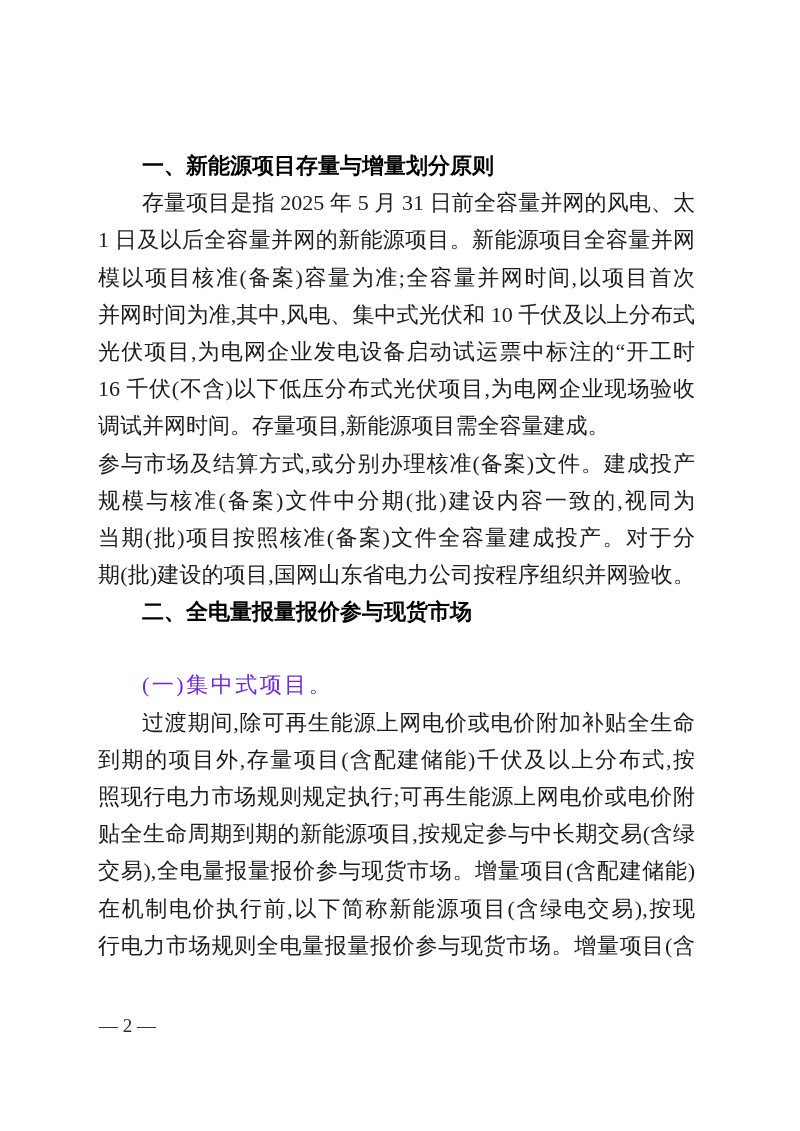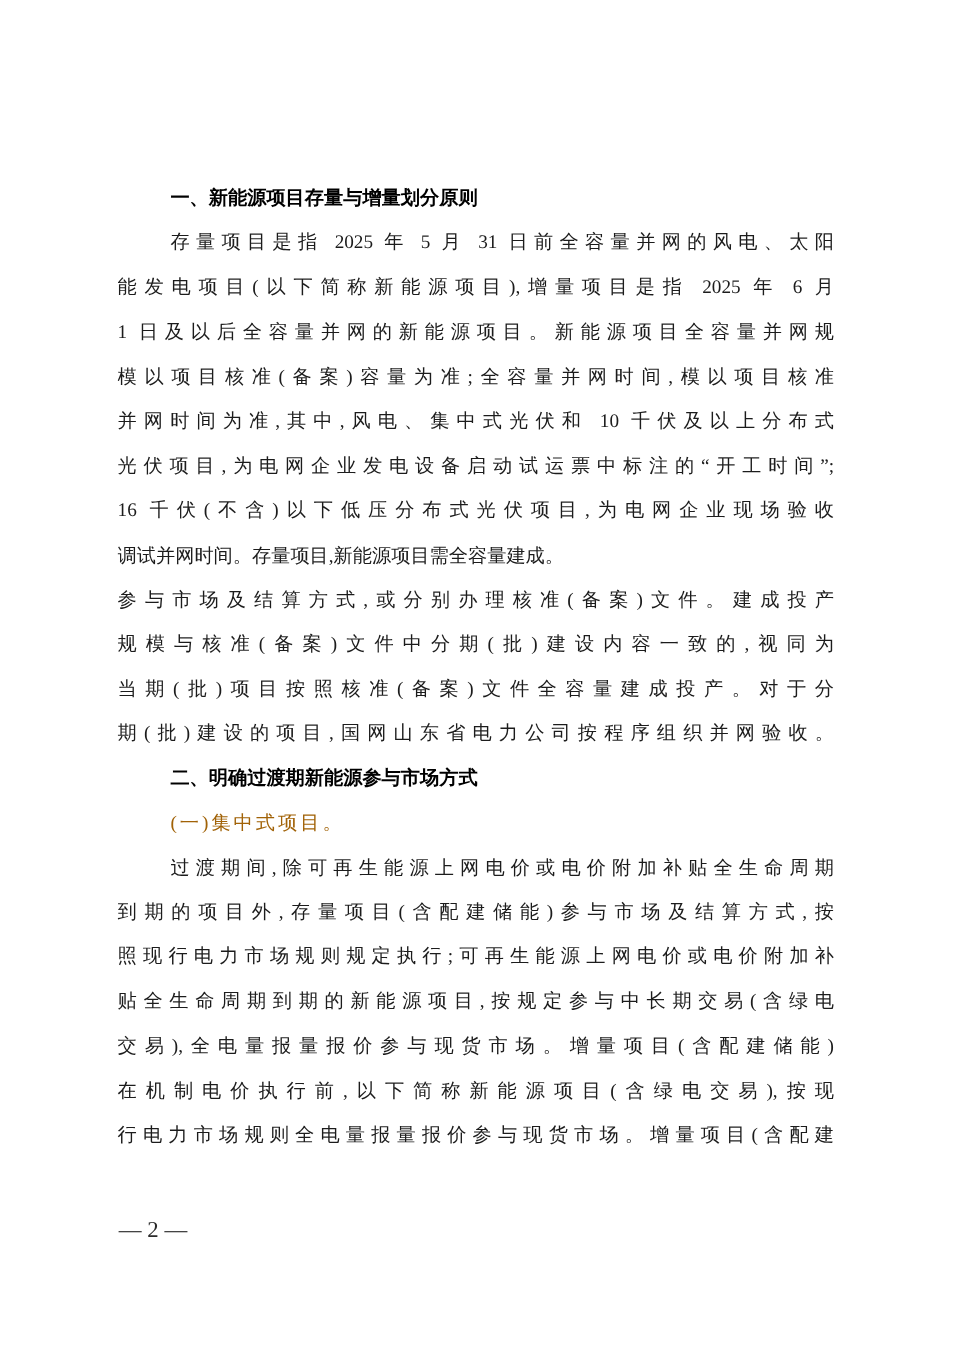--- a/index.html
+++ b/index.html
@@ -16,75 +16,75 @@
     font-family: "Liberation Serif", "DejaVu Serif", serif;
     color: #1c1c1c;
   }
   .content {
     position: absolute;
     left: 98px;
     top: 147px;
     width: 597px;
   }
   .l {
-    font-size: 16px;
+    font-size: 22px;
     line-height: 37.2px;
     height: 37.2px;
     overflow: hidden;
     text-align: left;
   }
   .just {
     text-align: justify;
     text-align-last: justify;
     text-justify: inter-character;
   }
   .ind {
     text-indent: 44px;
   }
   .h {
     font-family: "Liberation Sans", "DejaVu Sans", sans-serif;
     font-weight: 700;
     color: #000000;
   }
   .kai {
     letter-spacing: 2.5px;
-    color: #a16207;
+    color: #6d28d9;
+    margin-top: 36px;
   }
   .footer {
     position: absolute;
     left: 99px;
     top: 1014px;
     font-size: 19px;
     line-height: 24px;
     color: #2a2a2a;
     font-family: "Liberation Serif", "DejaVu Serif", serif;
   }
 </style>
 </head>
 <body>
 
 <div class="page">
   <div class="content">
     <div class="l h ind">一、新能源项目存量与增量划分原则</div>
     <div class="l ind just">存量项目是指 2025 年 5 月 31 日前全容量并网的风电、太阳</div>
-    <div class="l just">能发电项目(以下简称新能源项目),增量项目是指 2025 年 6 月</div>
     <div class="l just">1 日及以后全容量并网的新能源项目。新能源项目全容量并网规</div>
-    <div class="l just">模以项目核准(备案)容量为准;全容量并网时间,模以项目核准</div>
+    <div class="l just">模以项目核准(备案)容量为准;全容量并网时间,以项目首次</div>
     <div class="l just">并网时间为准,其中,风电、集中式光伏和 10 千伏及以上分布式</div>
     <div class="l just">光伏项目,为电网企业发电设备启动试运票中标注的“开工时间”;</div>
     <div class="l just">16 千伏(不含)以下低压分布式光伏项目,为电网企业现场验收</div>
     <div class="l">调试并网时间。存量项目,新能源项目需全容量建成。</div>
     <div class="l just">参与市场及结算方式,或分别办理核准(备案)文件。建成投产</div>
     <div class="l just">规模与核准(备案)文件中分期(批)建设内容一致的,视同为</div>
     <div class="l just">当期(批)项目按照核准(备案)文件全容量建成投产。对于分</div>
     <div class="l just">期(批)建设的项目,国网山东省电力公司按程序组织并网验收。</div>
-    <div class="l h ind">二、明确过渡期新能源参与市场方式</div>
+    <div class="l h ind">二、全电量报量报价参与现货市场</div>
     <div class="l ind kai">(一)集中式项目。</div>
     <div class="l ind just">过渡期间,除可再生能源上网电价或电价附加补贴全生命周期</div>
-    <div class="l just">到期的项目外,存量项目(含配建储能)参与市场及结算方式,按</div>
+    <div class="l just">到期的项目外,存量项目(含配建储能)千伏及以上分布式,按</div>
     <div class="l just">照现行电力市场规则规定执行;可再生能源上网电价或电价附加补</div>
     <div class="l just">贴全生命周期到期的新能源项目,按规定参与中长期交易(含绿电</div>
     <div class="l just">交易),全电量报量报价参与现货市场。增量项目(含配建储能)</div>
     <div class="l just">在机制电价执行前,以下简称新能源项目(含绿电交易),按现</div>
     <div class="l just">行电力市场规则全电量报量报价参与现货市场。增量项目(含配建</div>
   </div>
   <div class="footer">— 2 —</div>
 </div>
 
 </body></html>

